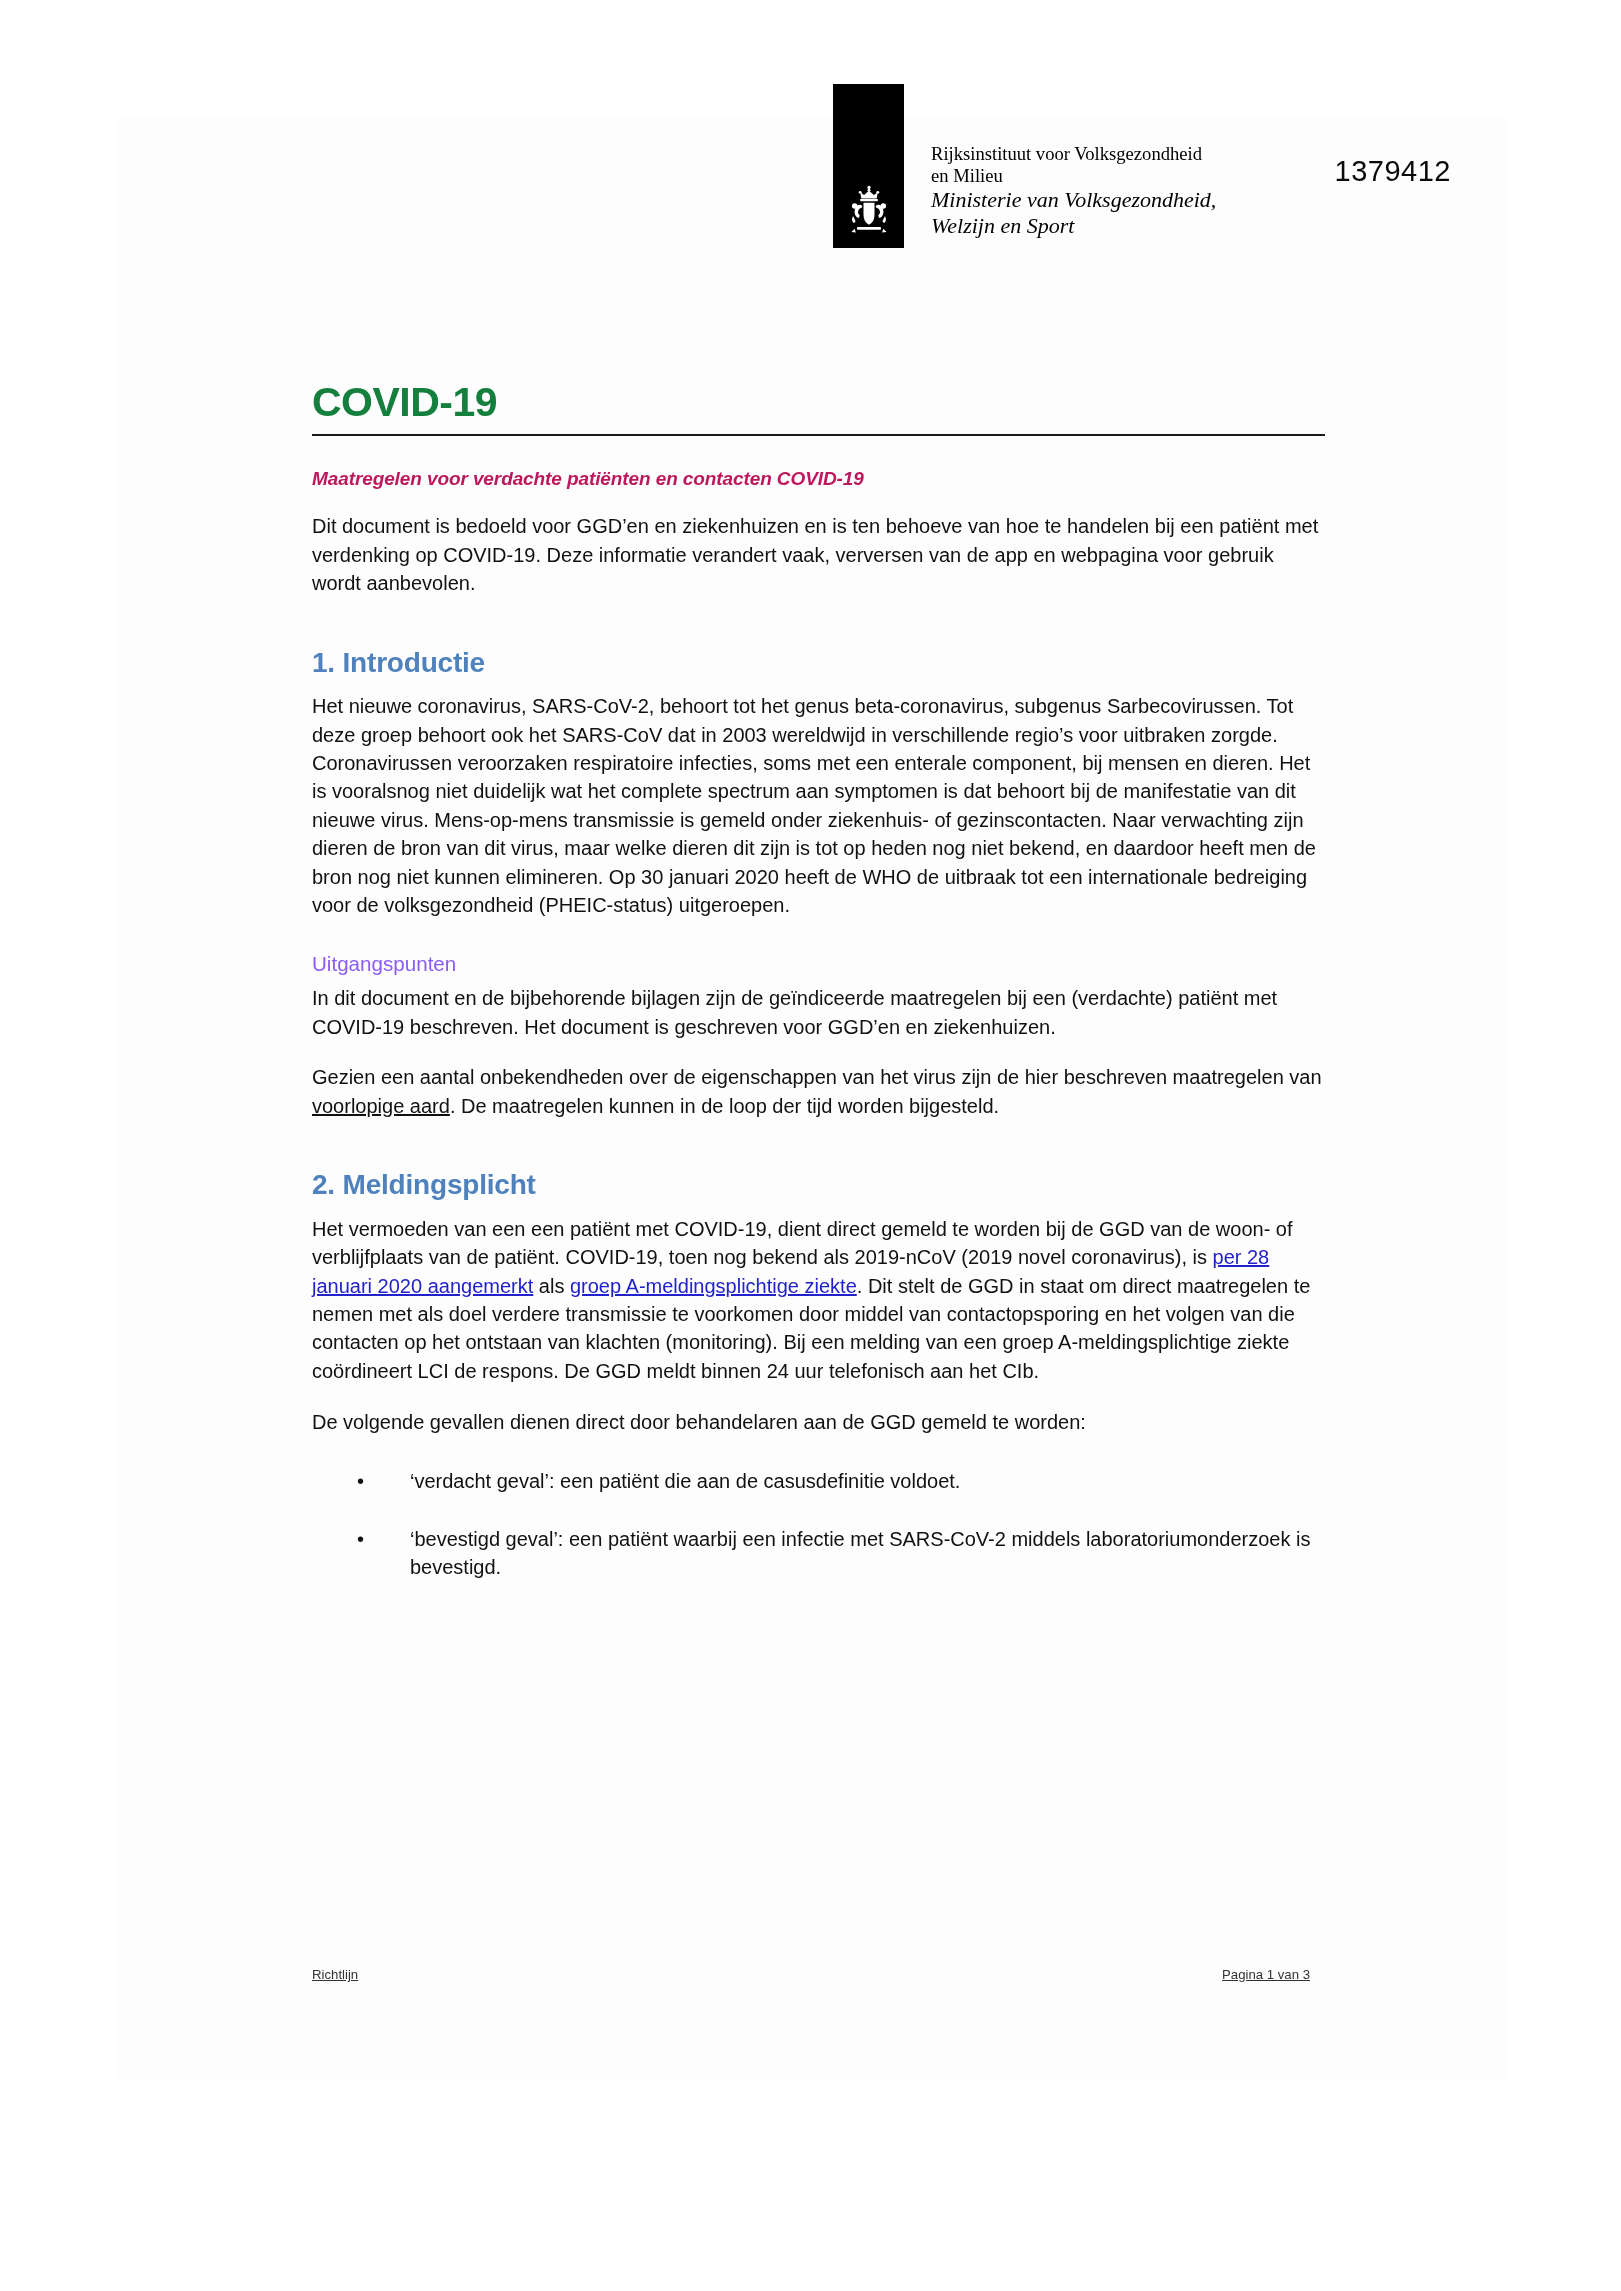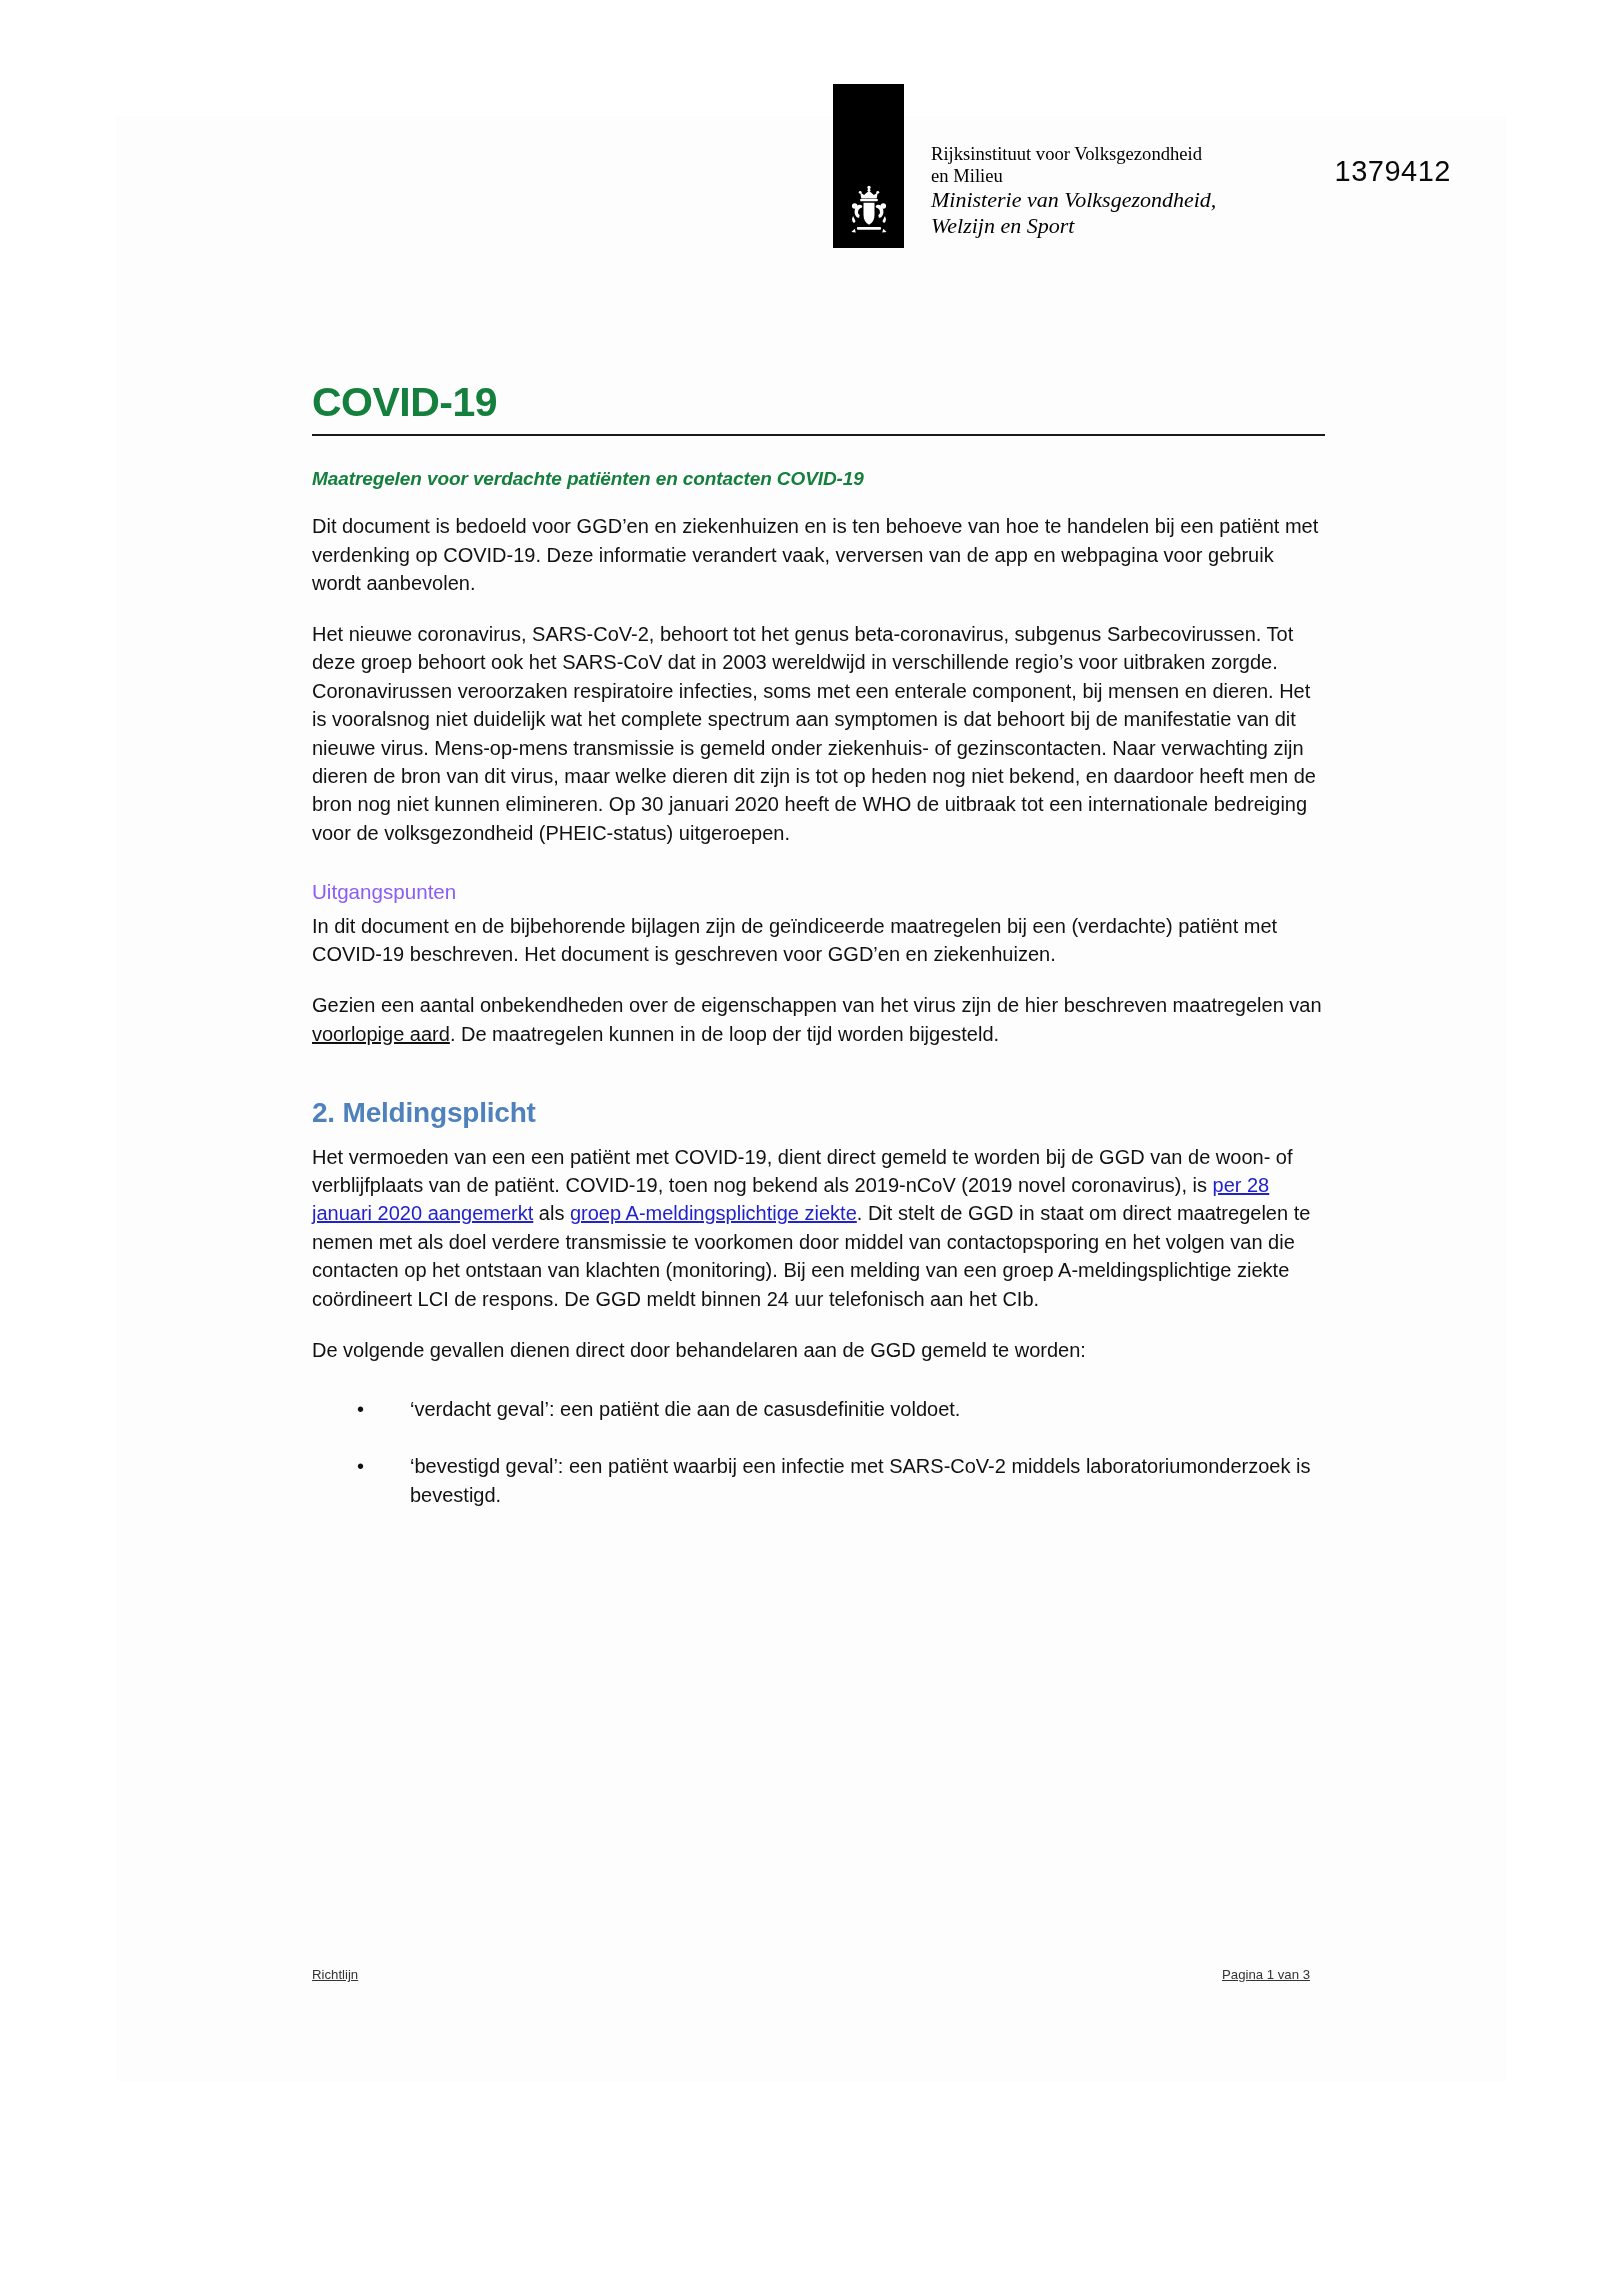--- a/index.html
+++ b/index.html
@@ -105,21 +105,21 @@
     border: none;
     border-top: 2px solid #1a1a1a;
     width: 100%;
   }
 
   .subtitle {
     margin: 32px 0 0 0;
     font-size: 19px;
     font-weight: bold;
     font-style: italic;
-    color: #15803d;
+    color: #be185d;
     letter-spacing: -0.1px;
   }
 
   p.body {
     margin: 22.5px 0 0 0;
     font-size: 20px;
     line-height: 1.42;
     color: #111111;
   }
 
@@ -229,20 +229,21 @@
 
   <div class="content">
 
     <h1 class="doc-title">COVID-19</h1>
     <hr class="title-rule">
 
     <p class="subtitle">Maatregelen voor verdachte patiënten en contacten COVID-19</p>
 
     <p class="body">Dit document is bedoeld voor GGD’en en ziekenhuizen en is ten behoeve van hoe te handelen bij een patiënt met verdenking op COVID-19. Deze informatie verandert vaak, verversen van de app en webpagina voor gebruik wordt aanbevolen.</p>
 
+    <h2 class="section">1. Introductie</h2>
     <p class="body">Het nieuwe coronavirus, SARS-CoV-2, behoort tot het genus beta-coronavirus, subgenus Sarbecovirussen. Tot deze groep behoort ook het SARS-CoV dat in 2003 wereldwijd in verschillende regio’s voor uitbraken zorgde. Coronavirussen veroorzaken respiratoire infecties, soms met een enterale component, bij mensen en dieren. Het is vooralsnog niet duidelijk wat het complete spectrum aan symptomen is dat behoort bij de manifestatie van dit nieuwe virus. Mens-op-mens transmissie is gemeld onder ziekenhuis- of gezinscontacten. Naar verwachting zijn dieren de bron van dit virus, maar welke dieren dit zijn is tot op heden nog niet bekend, en daardoor heeft men de bron nog niet kunnen elimineren. Op 30 januari 2020 heeft de WHO de uitbraak tot een internationale bedreiging voor de volksgezondheid (PHEIC-status) uitgeroepen.</p>
 
     <h3 class="subsection">Uitgangspunten</h3>
     <p class="body">In dit document en de bijbehorende bijlagen zijn de geïndiceerde maatregelen bij een (verdachte) patiënt met COVID-19 beschreven. Het document is geschreven voor GGD’en en ziekenhuizen.</p>
     <p class="body"><span>Gezien een aantal onbekendheden over de eigenschappen van het virus zijn de hier beschreven maatregelen van </span><span class="u">voorlopige aard</span><span>. De maatregelen kunnen in de loop der tijd worden bijgesteld.</span></p>
 
     <h2 class="section">2. Meldingsplicht</h2>
     <p class="body"><span>Het vermoeden van een een patiënt met COVID-19, dient direct gemeld te worden bij de GGD van de woon- of verblijfplaats van de patiënt. COVID-19, toen nog bekend als 2019-nCoV (2019 novel coronavirus), is </span><a class="doclink" href="#">per 28 januari 2020 aangemerkt</a><span> als </span><a class="doclink" href="#">groep A-meldingsplichtige ziekte</a><span>. Dit stelt de GGD in staat om direct maatregelen te nemen met als doel verdere transmissie te voorkomen door middel van contactopsporing en het volgen van die contacten op het ontstaan van klachten (monitoring). Bij een melding van een groep A-meldingsplichtige ziekte coördineert LCI de respons. De GGD meldt binnen 24 uur telefonisch aan het CIb.</span></p>
 
     <p class="body">De volgende gevallen dienen direct door behandelaren aan de GGD gemeld te worden:</p>

